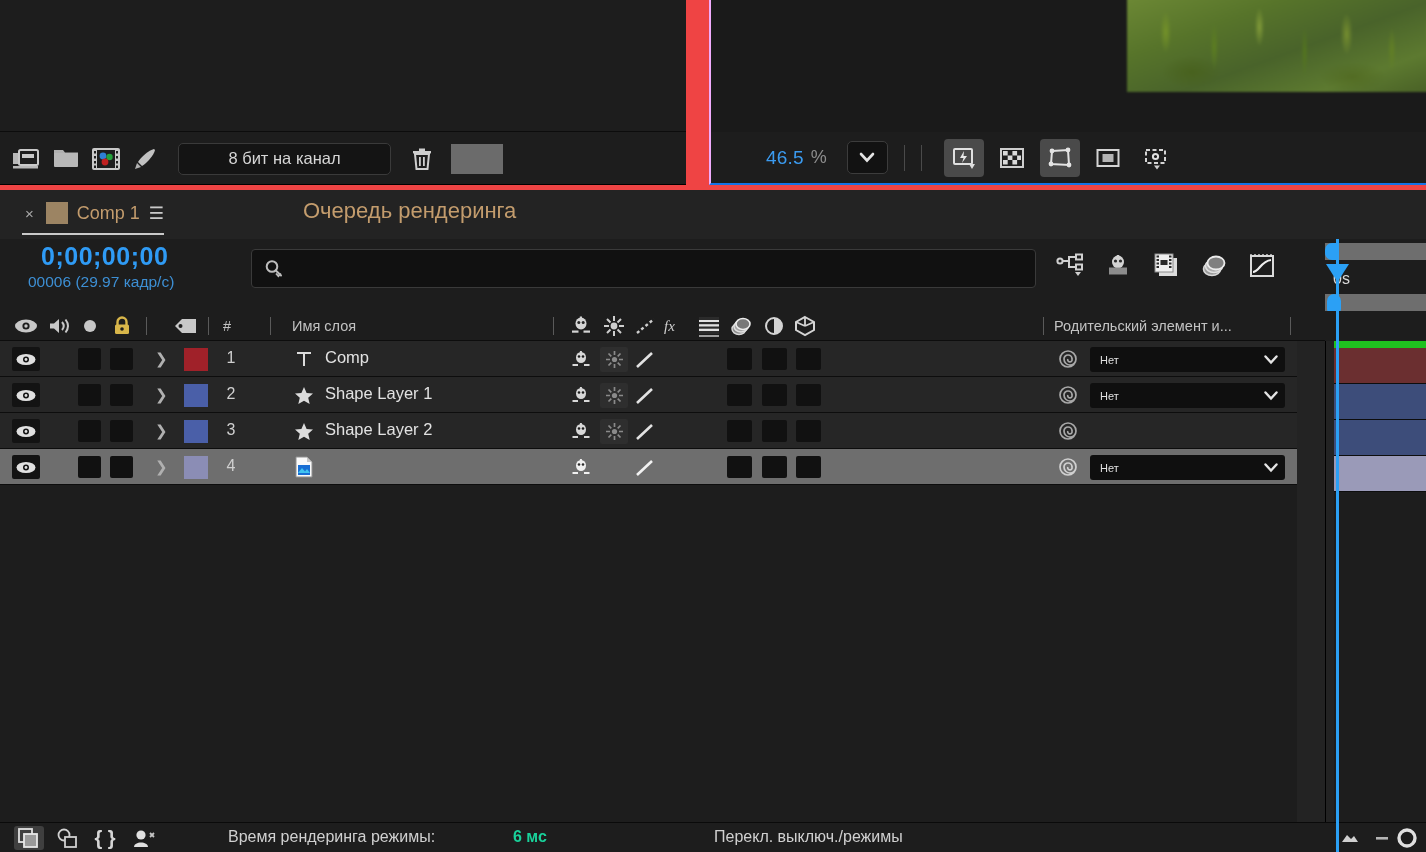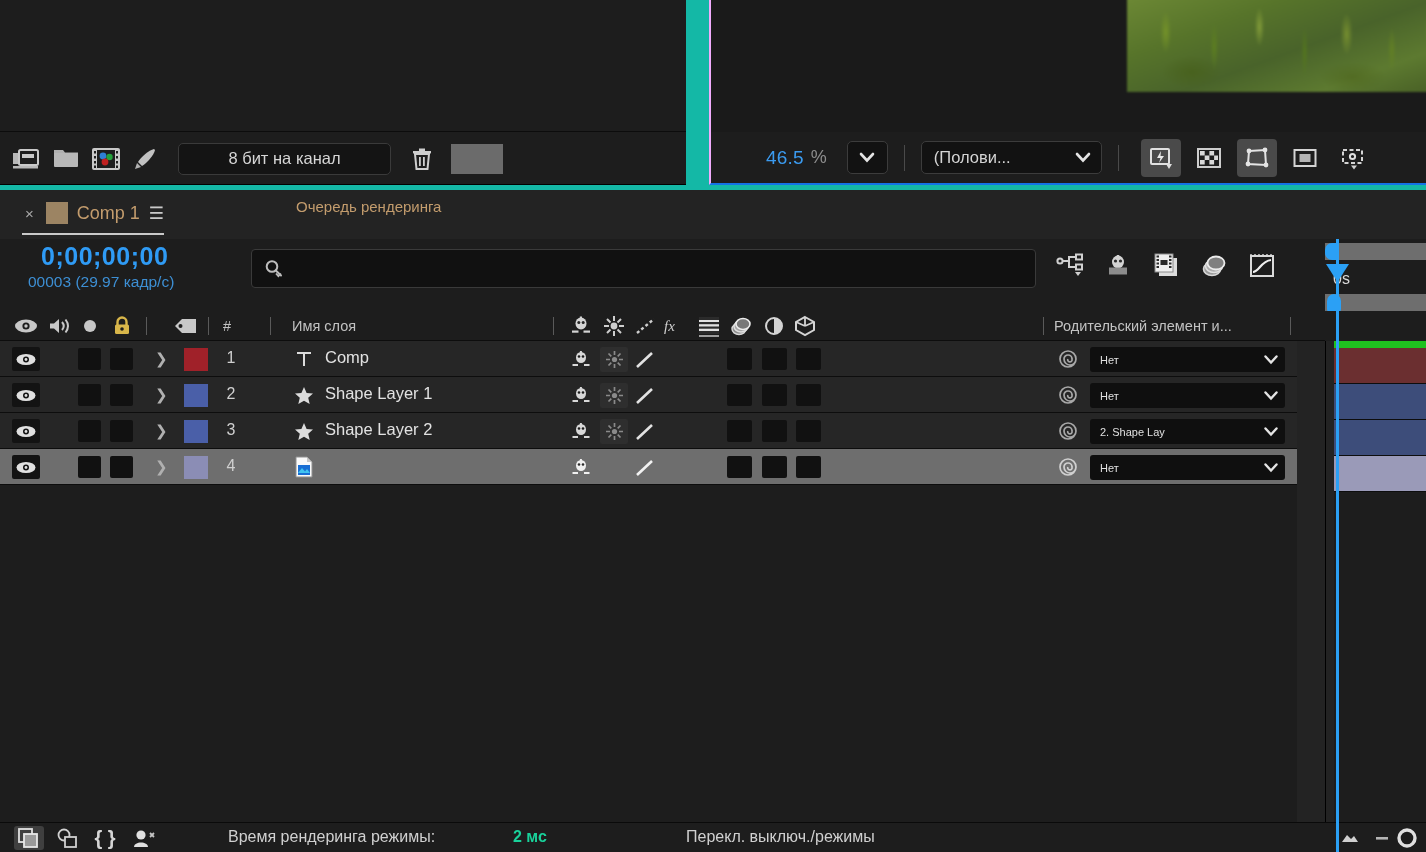--- a/index.html
+++ b/index.html
@@ -3,21 +3,21 @@
 <meta charset="utf-8">
 <style>
   * { box-sizing: border-box; margin: 0; padding: 0; }
   html, body {
     width: 1426px; height: 852px;
     background: #1e1e1e;
     font-family: "Liberation Sans", sans-serif;
     overflow: hidden;
     -webkit-font-smoothing: antialiased;
   }
-  .app { position: relative; width: 1426px; height: 852px; background: #14b8a6; }
+  .app { position: relative; width: 1426px; height: 852px; background: #ef4444; }
 
   
   .top-area { position: absolute; left: 0; top: 0; width: 1426px; height: 190px; }
 
   .project-panel {
     position: absolute; left: 0; top: 0; width: 686px; height: 185px;
     background: #1d1d1d; border-bottom: 1px solid #000;
   }
   .project-blank {
     position: absolute; left: 0; top: 0; width: 686px; height: 132px;
@@ -96,21 +96,21 @@
   .tab-comp {
     position: absolute; left: 22px; top: 5px; height: 40px;
     display: flex; align-items: center; gap: 9px;
     border-bottom: 2px solid #c9c9c9; padding-bottom: 2px;
   }
   .tab-x { color: #a8a8a8; font-size: 15px; cursor: pointer; padding: 0 3px; }
   .tab-swatch { width: 22px; height: 22px; background: #9c8463; }
   .tab-title { color: #c39c6d; font-size: 18px; cursor: pointer; }
   .tab-menu { color: #c9c9c9; font-size: 17px; line-height: 1; cursor: pointer; letter-spacing:0; }
   .tab-render {
-    position: absolute; left: 296px; top: 8px; color: #c39c6d; font-size: 15px; cursor: pointer;
+    position: absolute; left: 303px; top: 8px; color: #c39c6d; font-size: 22px; cursor: pointer;
   }
 
   .tl-controls { position: absolute; left: 0; top: 49px; width: 1426px; height: 72px; background: #1d1d1d; }
   .timecode { position: absolute; left: 41px; top: 3px; color: #2f9bf5; font-size: 25px; font-weight: bold; letter-spacing: .5px; cursor: pointer; }
   .framecount { position: absolute; left: 28px; top: 34px; color: #3d8fd4; font-size: 15.5px; }
   .searchbox {
     position: absolute; left: 251px; top: 10px; width: 785px; height: 39px;
     background: #111; border: 1px solid #3a3a3a; border-radius: 4px;
     display: flex; align-items: center; padding-left: 12px; cursor: text;
   }
@@ -270,26 +270,20 @@
       </div>
       <div class="viewer-toolbar">
         <span class="zoomval">46.5</span>
         <span class="zoompct">%</span>
         <div class="dropdown-sm">
           <svg width="16" height="11" viewBox="0 0 16 11">
               <path d="M2 2 L8 8.5 L14 2" fill="none" stroke="#e4e4e4" stroke-width="2.6" stroke-linecap="round"></path>
             </svg>
         </div>
         <div class="vdiv"></div>
-        <div class="dropdown-res">
-          <span>(Полови...</span>
-          <svg width="16" height="11" viewBox="0 0 16 11">
-              <path d="M2 2 L8 8.5 L14 2" fill="none" stroke="#e4e4e4" stroke-width="2.6" stroke-linecap="round"></path>
-            </svg>
-        </div>
         <div class="vdiv"></div>
 
         <div class="vbtngroup">
           <div class="vbtn on">
             <svg width="24" height="24" viewBox="0 0 24 24">
               <rect x="2" y="3" width="18" height="15" rx="1" fill="none" stroke="#e0e0e0" stroke-width="2"></rect>
               <path d="M12 5 L8 12 L11.5 12 L10 17 L15 10 L11.5 10 Z" fill="#e8e8e8"></path>
               <path d="M17 18 L23 18 L20 23 Z" fill="#dedede"></path>
             </svg>
           </div>
@@ -339,21 +333,21 @@
         <span class="tab-x">×</span>
         <span class="tab-swatch"></span>
         <span class="tab-title">Comp 1</span>
         <span class="tab-menu">☰</span>
       </div>
       <div class="tab-render">Очередь рендеринга</div>
     </div>
 
     <div class="tl-controls">
       <div class="timecode">0;00;00;00</div>
-      <div class="framecount">00003 (29.97 кадр/с)</div>
+      <div class="framecount">00006 (29.97 кадр/с)</div>
 
       <div class="searchbox">
         <svg width="19" height="19" viewBox="0 0 19 19">
           <circle cx="8" cy="7.5" r="5.3" fill="none" stroke="#bdbdbd" stroke-width="2"></circle>
           <path d="M11.8 11.5 L17 16.5" stroke="#bdbdbd" stroke-width="2" stroke-linecap="round"></path>
           <path d="M12 14.5 L14.4 17.2 L16.8 14.5" fill="none" stroke="#bdbdbd" stroke-width="1.8"></path>
         </svg>
         <input type="text" placeholder="" style="">
       </div>
 
@@ -670,26 +664,20 @@
             </svg>
         </div>
         <div class="mbox" style="left:727px;"></div>
         <div class="mbox" style="left:762px;"></div>
         <div class="mbox" style="left:796px;"></div>
         <div class="pspiral">
           <svg width="22" height="22" viewBox="0 0 22 22">
               <path d="M11 3 A8 8 0 1 1 3 11 A8 8 0 1 1 19 11 A6 6 0 1 1 7 11 A4 4 0 1 1 15 11 A2.2 2.2 0 1 1 10.8 11" fill="none" stroke="#a8a8a8" stroke-width="1.7"></path>
             </svg>
         </div>
-        <div class="pdrop">
-          <span>2. Shape Lay</span>
-          <svg width="14" height="10" viewBox="0 0 14 10">
-              <path d="M1.5 1.5 L7 7.5 L12.5 1.5" fill="none" stroke="#e4e4e4" stroke-width="2.4" stroke-linecap="round"></path>
-            </svg>
-        </div>
       </div>
 
       <div class="row sel" style="top:108px;">
         <div class="eye-btn">
           <svg width="22" height="13" viewBox="0 0 22 13">
               <ellipse cx="11" cy="6.5" rx="9.5" ry="5.5" fill="#e0e0e0"></ellipse>
               <circle cx="11" cy="6.5" r="3" fill="#131313"></circle>
               <circle cx="11" cy="6.5" r="1.4" fill="#e0e0e0"></circle>
             </svg>
         </div>
@@ -769,22 +757,22 @@
       <span style="color:#d6d6d6; font-size:20px; font-weight:bold;">{ }</span>
     </div>
     <div class="bicon" style="left:130px;">
       <svg width="26" height="20" viewBox="0 0 26 20">
         <circle cx="9" cy="7" r="4.6" fill="#e0e0e0"></circle>
         <path d="M2 19 C2 13 16 13 16 19 Z" fill="#e0e0e0"></path>
         <path d="M18 5 L22 9 M22 5 L18 9" stroke="#c4c4c4" stroke-width="1.8"></path>
       </svg>
     </div>
     <div class="btxt" style="left:228px;">Время рендеринга режимы:</div>
-    <div class="bval" style="left:513px;">2 мс</div>
-    <div class="btxt" style="left:686px;">Перекл. выключ./режимы</div>
+    <div class="bval" style="left:513px;">6 мс</div>
+    <div class="btxt" style="left:714px;">Перекл. выключ./режимы</div>
     <div class="bicon" style="left:1335px;">
       <svg width="20" height="12" viewBox="0 0 20 12">
           <path d="M2 10 L7 3 L11 7 L14 4 L18 10 Z" fill="#d0d0d0"></path>
         </svg>
     </div>
     <div class="bicon" style="left:1367px;">
       <svg width="14" height="6" viewBox="0 0 14 6">
           <rect x="1" y="2" width="12" height="2.6" fill="#b4b4b4"></rect>
         </svg>
     </div>

